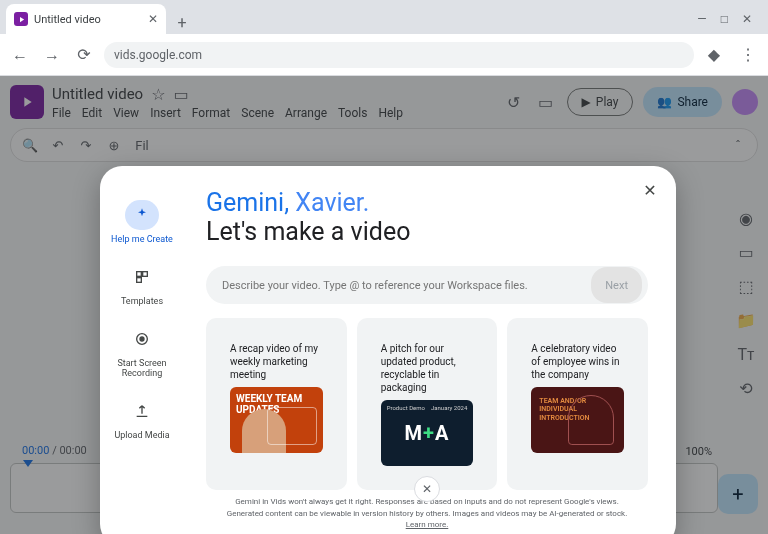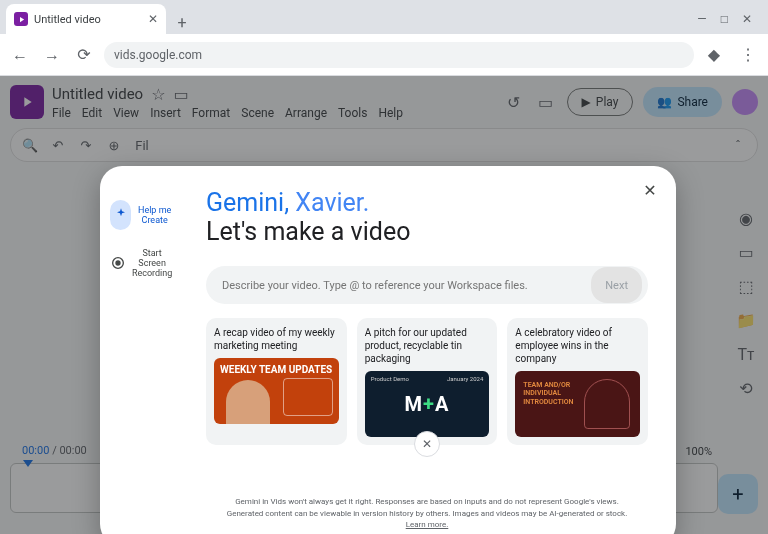--- a/index.html
+++ b/index.html
@@ -53,38 +53,38 @@
   .track { margin-top: 6px; height: 50px; border: 1px solid #c4c7c5; border-radius: 6px; position: relative; background: #fff; }
   .playhead { position: absolute; left: 12px; top: -4px; width: 0; height: 0; border-left: 5px solid transparent; border-right: 5px solid transparent; border-top: 7px solid #1a73e8; }
   .zoom { position: absolute; right: 56px; bottom: 76px; font-size: 11px; color: #3c4043; }
   .add-fab { position: absolute; right: 10px; bottom: 20px; width: 40px; height: 40px; background: #c2e7ff; border-radius: 10px; display: flex; align-items: center; justify-content: center; color: #001d35; font-size: 20px; cursor: pointer; }
 
   .dim { position: absolute; inset: 0; background: rgba(32,33,36,0.45); }
 
   
   .modal { position: absolute; left: 100px; top: 90px; width: 576px; height: 380px; background: #fff; border-radius: 22px; box-shadow: 0 8px 28px rgba(0,0,0,.28); display: flex; overflow: hidden; }
   .modal-side { width: 84px; border-right: none; display: flex; flex-direction: column; align-items: center; padding-top: 34px; gap: 18px; }
-  .side-item { display: flex; align-items: center; gap: 4px; font-size: 9px; color: #444746; cursor: pointer; text-align: center; width: 64px; }
+  .side-item { display: flex; flex-direction: column; align-items: center; gap: 4px; font-size: 9px; color: #444746; cursor: pointer; text-align: center; width: 64px; }
   .side-item.active .side-icon { background: #d3e3fd; }
   .side-item.active { color: #0b57d0; }
   .side-icon { width: 34px; height: 30px; border-radius: 15px; display: flex; align-items: center; justify-content: center; color: #444746; }
   .side-item.active .side-icon { color: #0b57d0; }
   .side-icon svg { width: 16px; height: 16px; }
 
   .modal-main { flex: 1; padding: 22px 28px 10px 22px; position: relative; display:flex; flex-direction:column;}
   .modal-close { position: absolute; right: 14px; top: 12px; width: 24px; height: 24px; display: flex; align-items: center; justify-content: center; color: #444746; cursor: pointer; font-size: 16px; }
   .hello { font-size: 25px; font-weight: 400; color: #1a73e8; }
   .hello .name { color: #4285f4; }
   .subtitle { font-size: 25px; color: #202124; margin-top: 0px; }
   .prompt-row { margin-top: 20px; display: flex; align-items: center; background: #f1f3f4; border-radius: 22px; height: 38px; padding: 0 6px 0 16px; }
   .prompt-row input { border: none; background: transparent; flex: 1; font-size: 11px; color: #5f6368; outline: none; }
   .next-btn { background: #e3e3e3; color: #9aa0a6; border-radius: 16px; height: 36px; padding: 0 14px; font-size: 11px; display: flex; align-items: center; cursor: not-allowed; }
 
   .cards { display: flex; gap: 10px; margin-top: 14px; position:relative;}
-  .card { flex: 1; background: #f1f3f4; border-radius: 10px; padding: 8px; cursor: pointer; display:flex; flex-direction:column;}
+  .card { flex: 1; background: #f1f3f4; border-radius: 10px; padding: 24px; cursor: pointer; display:flex; flex-direction:column;}
   .card-title { font-size: 10px; color: #202124; line-height: 1.3; margin-bottom: 6px; min-height:26px;}
   .thumb { border-radius: 6px; height: 66px; display: flex; align-items: center; justify-content: center; overflow: hidden; position:relative;}
   .thumb1 { background: #c2410c; }
   .thumb1 .tt { color:#fff; font-weight:700; font-size:10px; position:absolute; top:6px; left:6px;}
   .thumb1 .person { position:absolute; left:12px; bottom:0; width:44px; height:44px; background: linear-gradient(#d7a07a,#d7a07a); border-radius: 22px 22px 0 0;}
   .thumb1 .box { position:absolute; right:6px; top:20px; width:50px; height:38px; border:1px solid rgba(255,255,255,.5); border-radius:4px;}
   .thumb2 { background: #0e1e2e; }
   .thumb2 .ma { color: #fff; font-weight: 700; font-size: 20px; letter-spacing: 1px; }
   .thumb2 .plus { color:#3ddc84;}
   .thumb2 .hdr { position:absolute; top:4px; left:6px; right:6px; display:flex; justify-content:space-between; color:#ccc; font-size:6px;}
@@ -210,25 +210,43 @@
         <div class="side-icon">
             <svg viewBox="0 0 24 24" fill="currentColor">
               <path d="M12 2l1.5 4.5L18 8l-4.5 1.5L12 14l-1.5-4.5L6 8l4.5-1.5z"></path>
             </svg>
           </div>
         <span>Help me Create</span>
       </div>
       <div class="side-item">
         <div class="side-icon">
             <svg viewBox="0 0 24 24" fill="none" stroke="currentColor" stroke-width="2">
+              <rect x="4" y="4" width="7" height="7"></rect>
+              <rect x="13" y="4" width="7" height="7"></rect>
+              <rect x="4" y="13" width="7" height="7"></rect>
+            </svg>
+          </div>
+        <span>Templates</span>
+      </div>
+      <div class="side-item">
+        <div class="side-icon">
+            <svg viewBox="0 0 24 24" fill="none" stroke="currentColor" stroke-width="2">
               <circle cx="12" cy="12" r="8"></circle>
               <circle cx="12" cy="12" r="3" fill="currentColor"></circle>
             </svg>
           </div>
         <span>Start Screen Recording</span>
+      </div>
+      <div class="side-item">
+        <div class="side-icon">
+            <svg viewBox="0 0 24 24" fill="none" stroke="currentColor" stroke-width="2">
+              <path d="M12 16V4m0 0l-4 4m4-4l4 4M4 20h16"></path>
+            </svg>
+          </div>
+        <span>Upload Media</span>
       </div>
     </div>
     <div class="modal-main">
       <div class="modal-close">✕</div>
       <div class="hello">
         <span>Gemini, </span><span class="name">Xavier.</span>
       </div>
       <div class="subtitle">Let's make a video</div>
       <div class="prompt-row">
         <input type="text" placeholder="Describe your video. Type @ to reference your Workspace files." style="">

